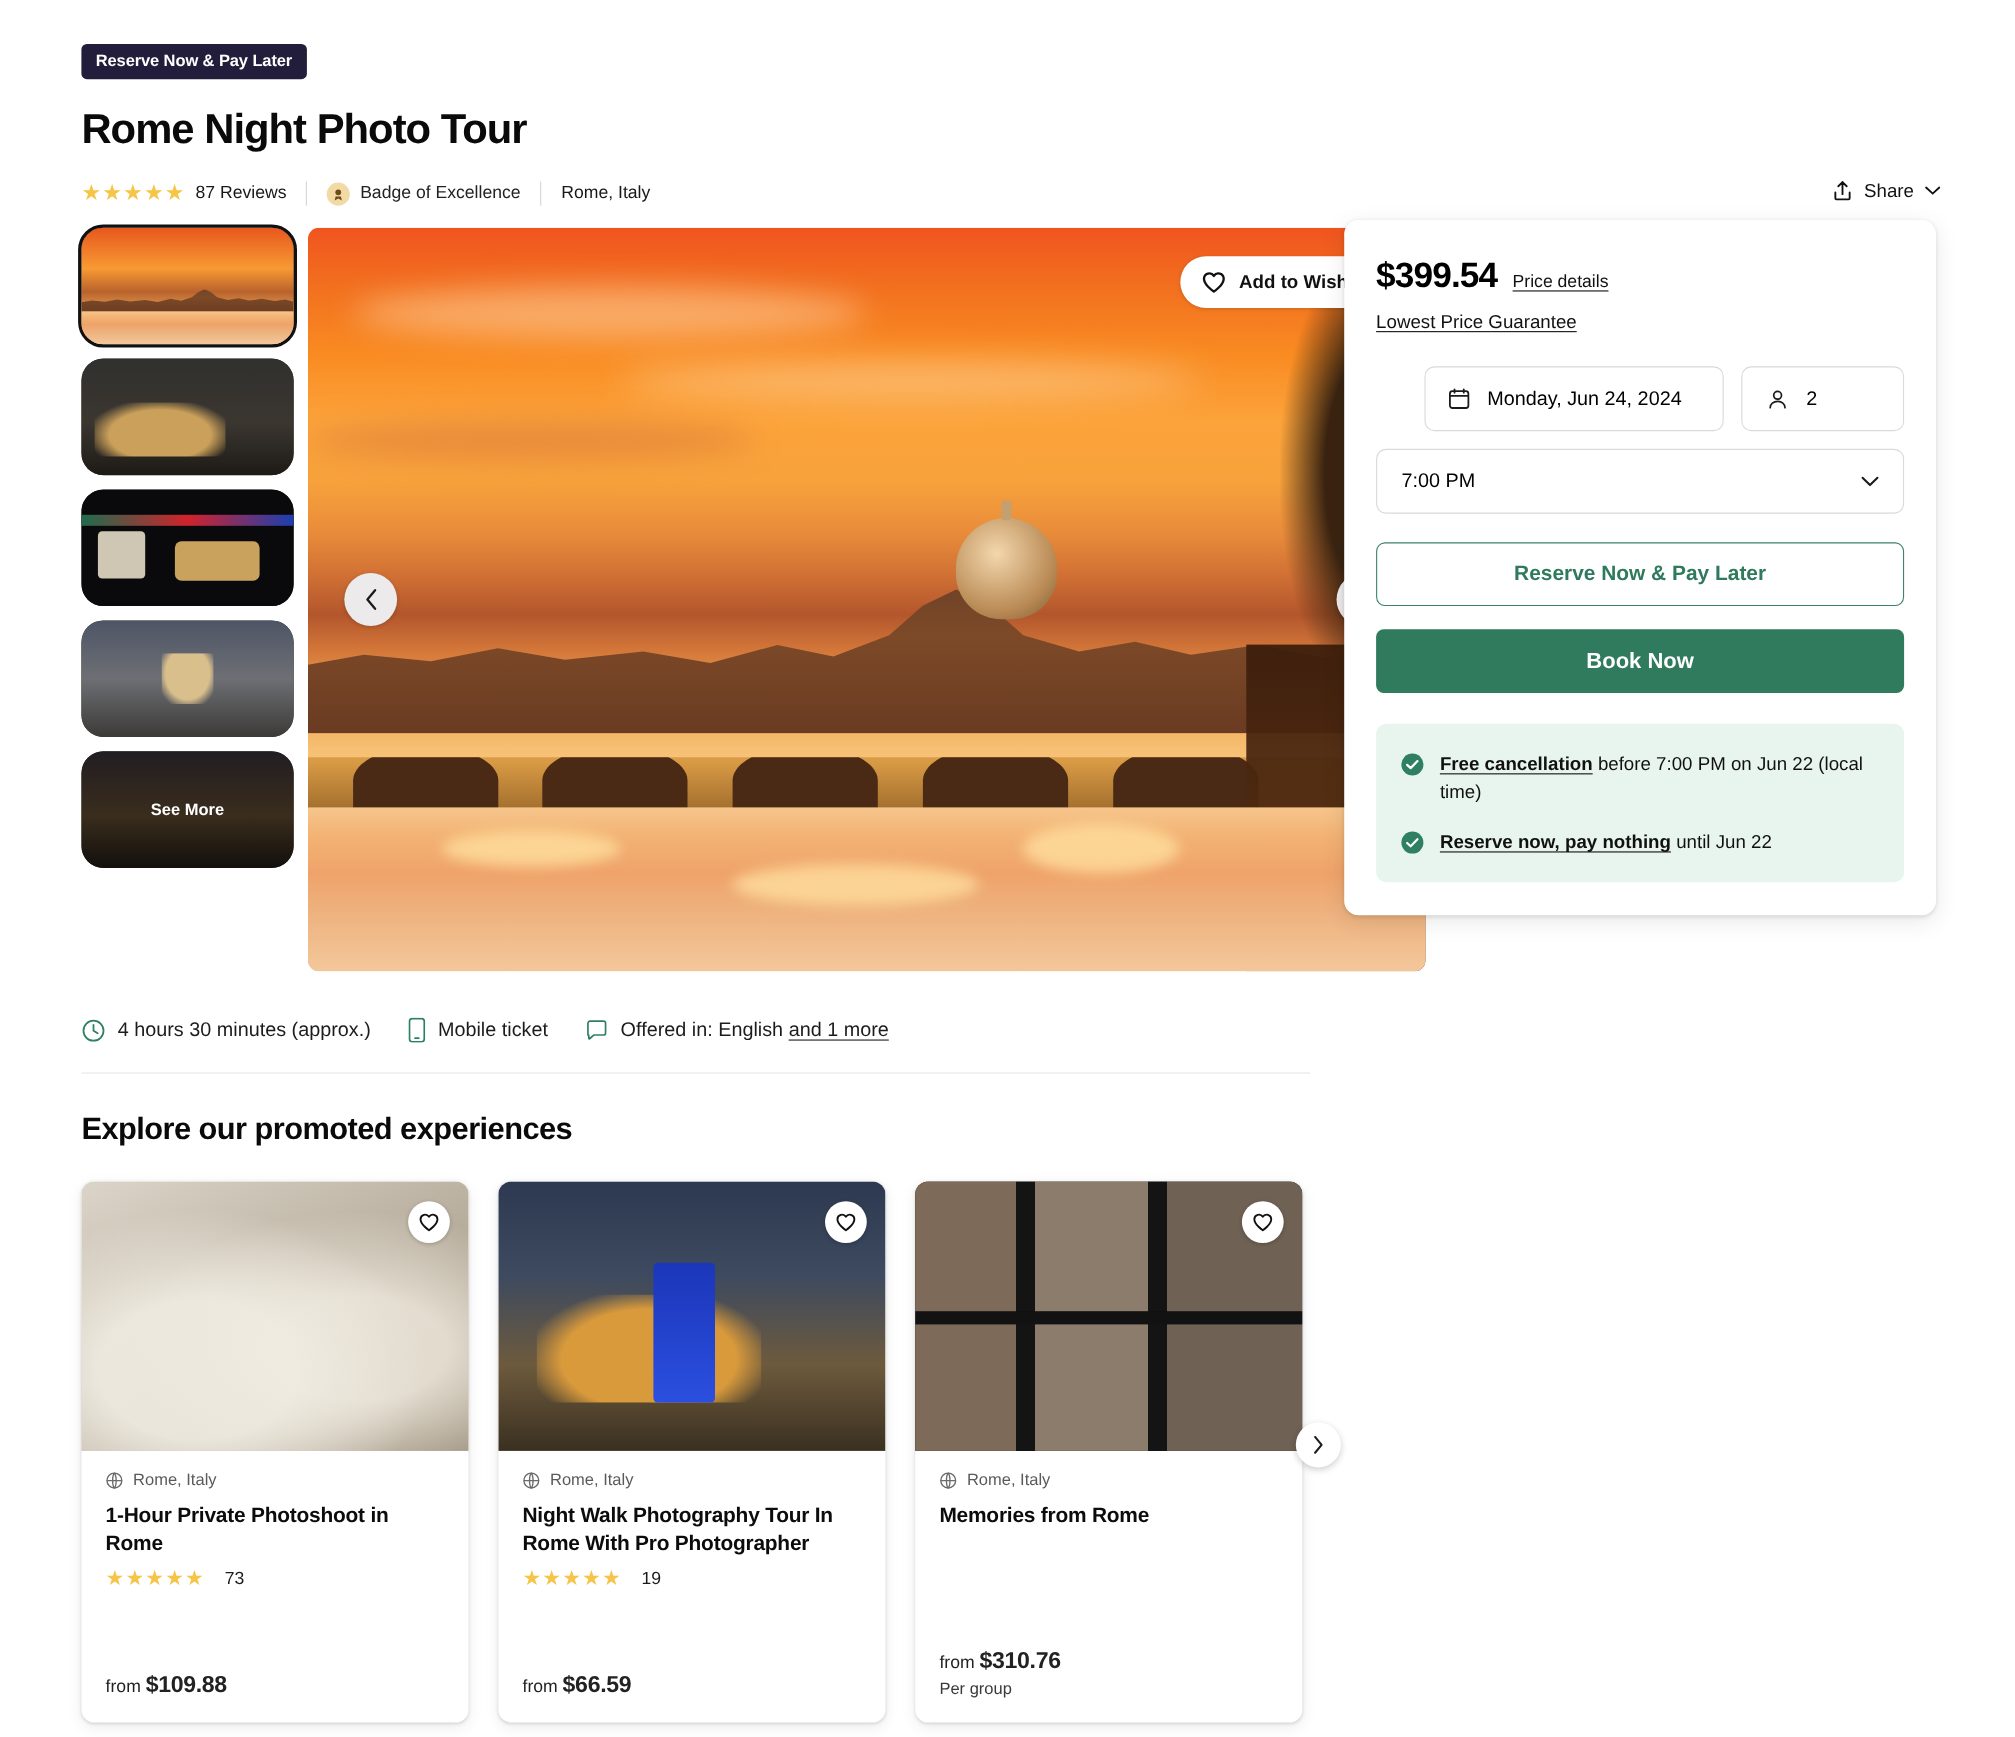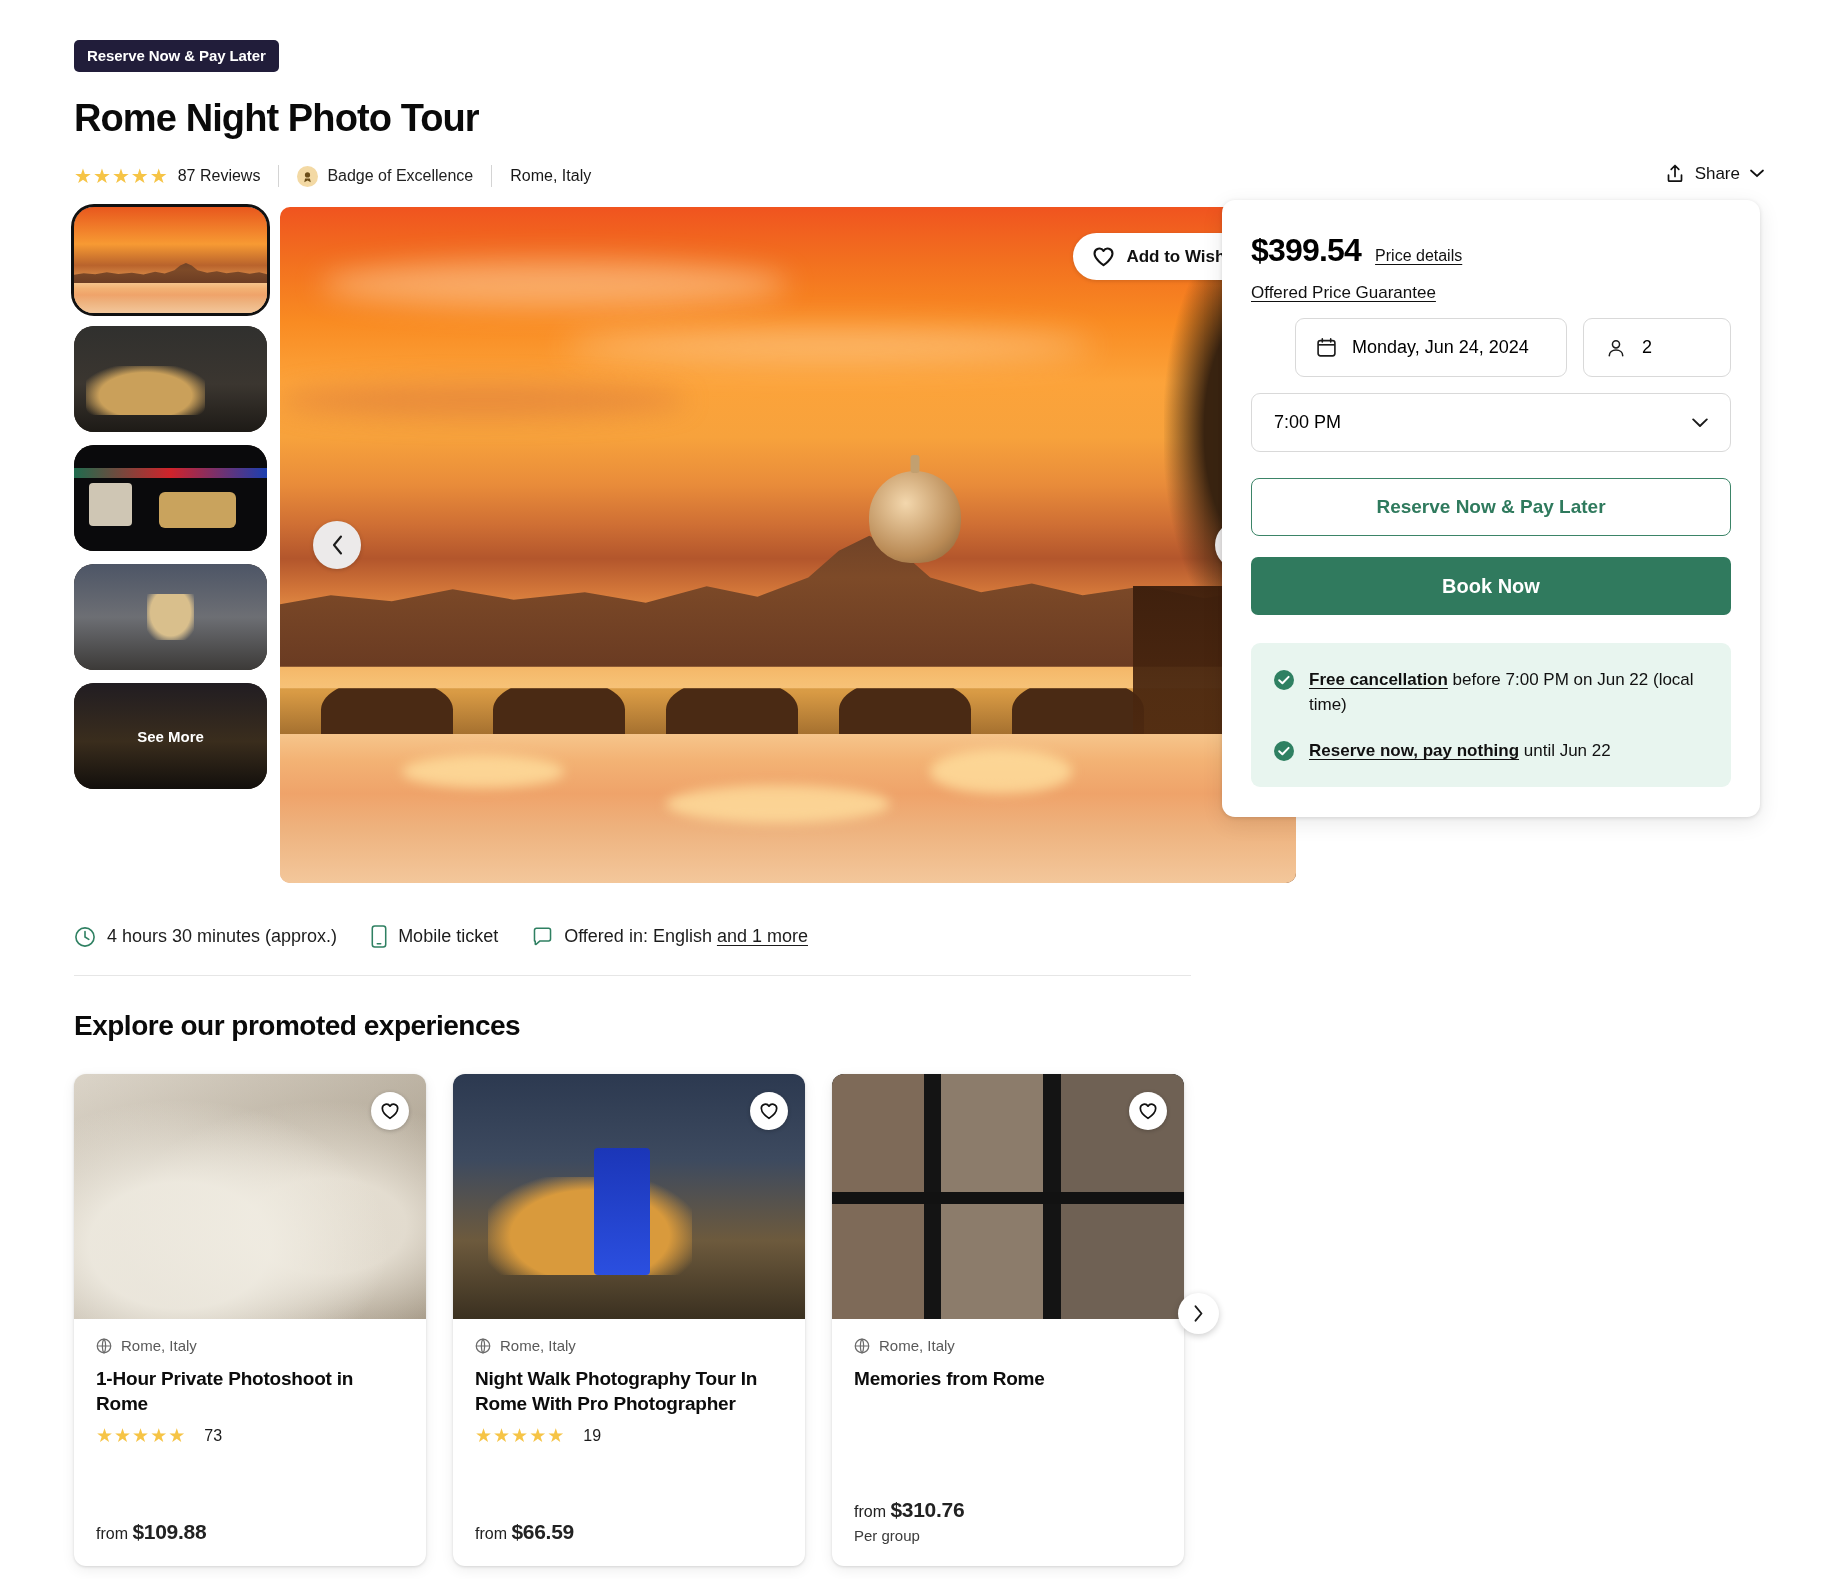--- a/index.html
+++ b/index.html
@@ -308,23 +308,23 @@
       </div>
     </div>
   </div>
 
   <div style="position:absolute;left:1222px;top:200px;width:538px;background:#fff;border-radius:13px;box-shadow:0 1px 4px rgba(0,0,0,.12),0 6px 22px rgba(0,0,0,.09);padding:32px 29px 30px 29px;">
 
     <div style="display:flex;align-items:baseline;gap:14px;">
       <div style="font-size:32px;font-weight:bold;letter-spacing:-.8px;">$399.54</div>
       <a style="font-size:16px;color:#111;text-decoration:underline;text-underline-offset:3px;cursor:pointer;">Price details</a>
     </div>
-    <div style="margin-top:14px;font-size:17px;color:#111;text-decoration:underline;text-underline-offset:3px;cursor:pointer;">Offered Price Guarantee</div>
-
-    <div style="display:flex;gap:16px;margin-top:15px;padding-left:44px;">
+    <div style="margin-top:14px;font-size:17px;color:#111;text-decoration:underline;text-underline-offset:3px;cursor:pointer;">Lowest Price Guarantee</div>
+
+    <div style="display:flex;gap:16px;margin-top:30px;padding-left:44px;">
       <div style="flex:1;border:1px solid #d9d9d9;border-radius:9px;height:59px;display:flex;align-items:center;gap:15px;padding:0 20px;cursor:pointer;">
         <svg width="21" height="21" viewBox="0 0 22 22" fill="none">
           <rect x="2.2" y="3.8" width="17.6" height="16" rx="2.4" stroke="#1b1b1b" stroke-width="1.7"></rect>
           <path d="M2.2 8.2h17.6" stroke="#1b1b1b" stroke-width="1.7"></path>
           <path d="M6.6 2v3.2M15.4 2v3.2" stroke="#1b1b1b" stroke-width="1.7" stroke-linecap="round"></path>
         </svg>
         <span style="font-size:18px;">Monday, Jun 24, 2024</span>
       </div>
       <div style="width:148px;border:1px solid #d9d9d9;border-radius:9px;height:59px;display:flex;align-items:center;gap:16px;padding:0 22px;cursor:pointer;">
         <svg width="20" height="20" viewBox="0 0 22 22" fill="none">

